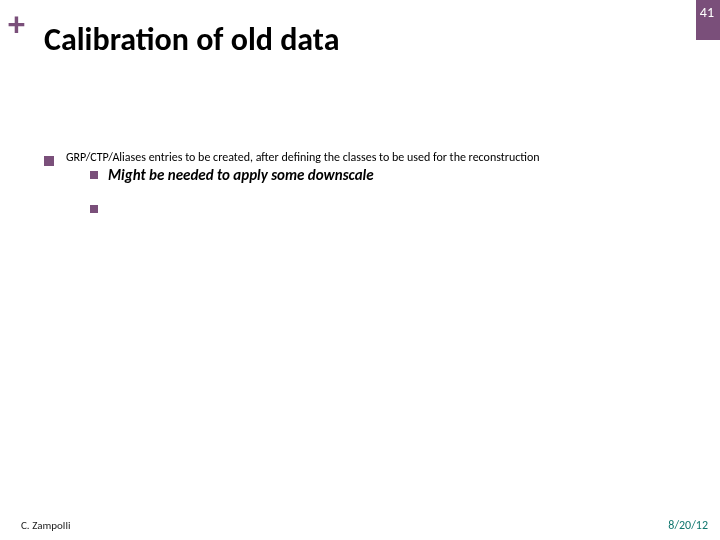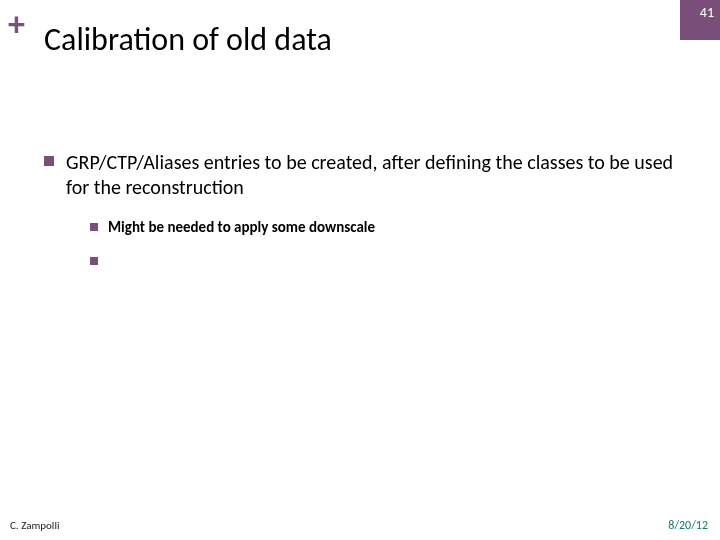--- a/index.html
+++ b/index.html
@@ -21,81 +21,81 @@
     left: 8px;
     color: #7a4f7a;
     font-size: 34px;
     font-weight: 700;
     line-height: 1;
   }
   .pagenum-box {
     position: absolute;
     top: 0;
     right: 0;
-    width: 40px;
+    width: 24px;
     height: 40px;
     background: #7a4f7a;
     color: #fff;
     font-size: 14px;
     display: flex;
     align-items: flex-start;
     justify-content: flex-end;
     padding: 4px 6px;
   }
   .title {
     position: absolute;
     top: 20px;
     left: 44px;
     font-size: 32px;
-    font-weight: 400;
+    font-weight: 700;
     color: #000;
     text-align: right;
   }
   .content {
     position: absolute;
     top: 150px;
     left: 44px;
     right: 44px;
   }
   .bullet-l1 {
     display: flex;
     align-items: flex-start;
-    margin-bottom: 18px;
-    font-size: 20px;
+    font-size: 12px;
     line-height: 1.25;
   }
   .bullet-l1 .marker {
     width: 10px; height: 10px;
     background: #7a4f7a;
     margin-top: 6px;
     margin-right: 12px;
     flex-shrink: 0;
   }
   .sub {
     margin-left: 46px;
+    font-style: italic;
   }
   .bullet-l2 {
     display: flex;
     align-items: flex-start;
     margin-bottom: 14px;
     font-size: 15px;
     line-height: 1.3;
   }
   .bullet-l2 .marker {
     width: 8px; height: 8px;
     background: #7a4f7a;
     margin-top: 5px;
     margin-right: 10px;
     flex-shrink: 0;
   }
   .bullet-l2 .text { font-weight: 600; }
   .footer-left {
     position: absolute;
     bottom: 8px;
-    left: 10px;
+    left: 21px;
     font-size: 11px;
     color: #222;
   }
   .footer-right {
     position: absolute;
     bottom: 8px;
     right: 12px;
     font-size: 12px;
     color: #0f766e;
   }

